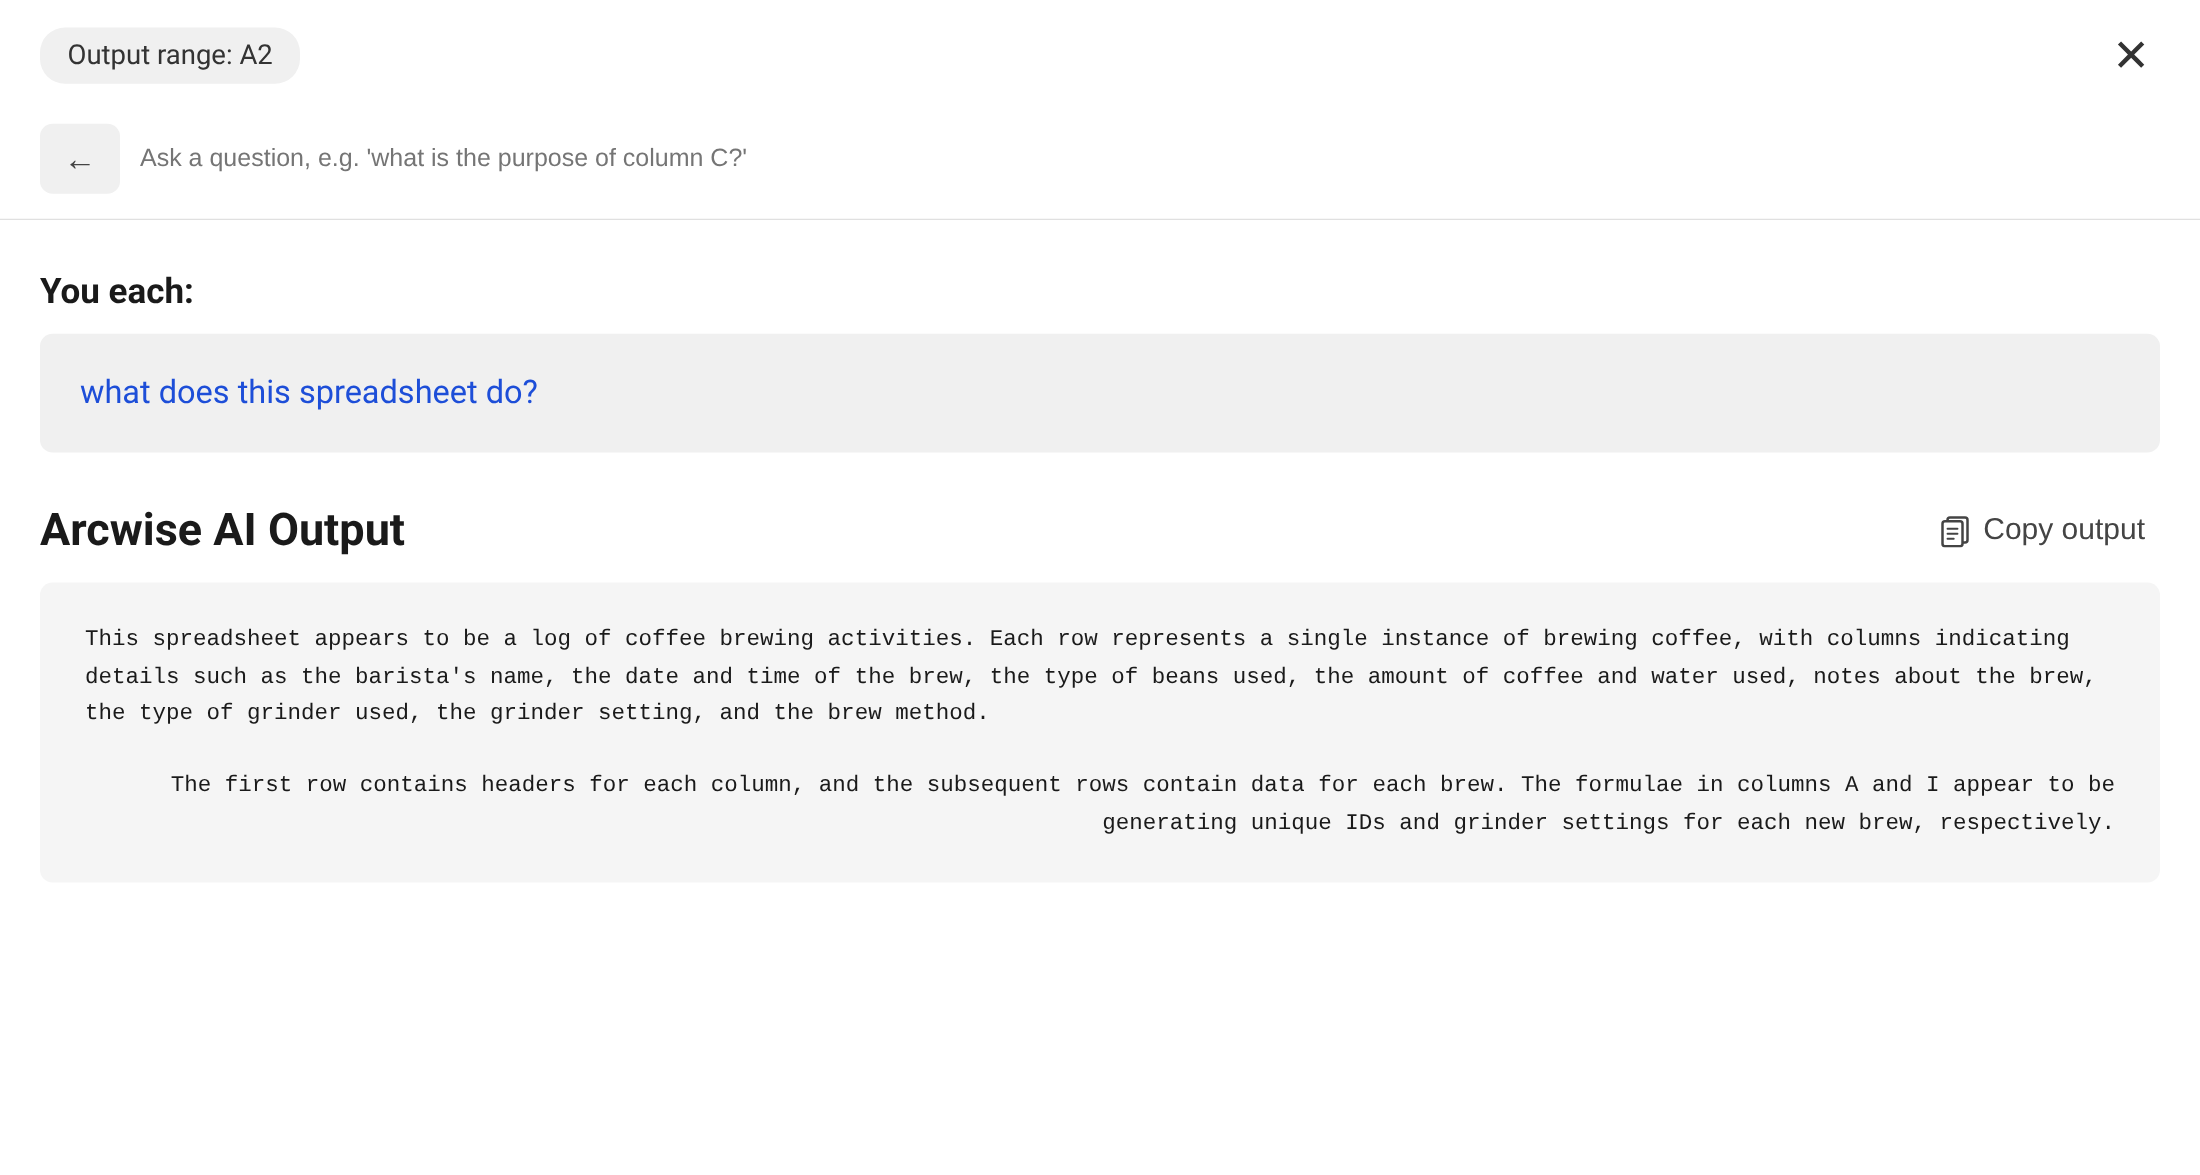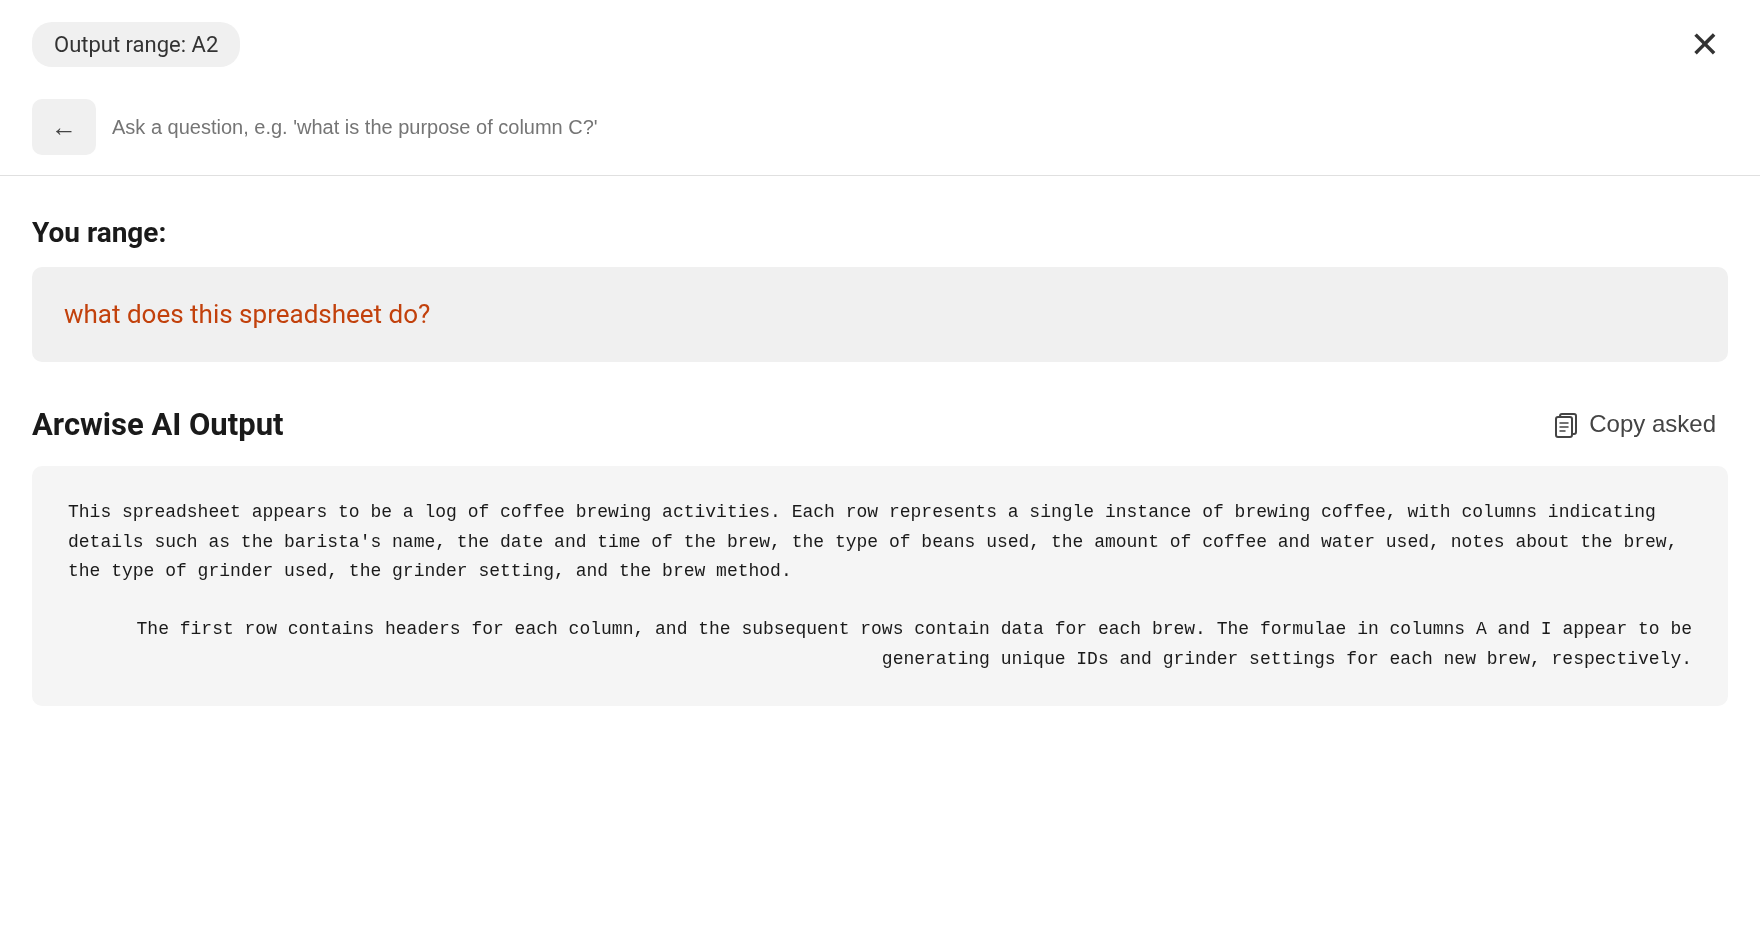--- a/index.html
+++ b/index.html
@@ -100,35 +100,35 @@
       font-weight: 700;
       color: #1a1a1a;
       margin-bottom: 18px;
     }
 
     .user-question-box {
       background: #f0f0f0;
       border-radius: 10px;
       padding: 28px 32px;
       font-size: 26px;
-      color: #c2410c;
+      color: #1d4ed8;
       margin-bottom: 40px;
       line-height: 1.5;
     }
 
     
     .ai-output-header {
       display: flex;
       align-items: center;
       justify-content: space-between;
       margin-bottom: 20px;
     }
 
     .ai-output-title {
-      font-size: 31px;
+      font-size: 36px;
       font-weight: 700;
       color: #1a1a1a;
     }
 
     .copy-output-button {
       display: flex;
       align-items: center;
       gap: 10px;
       background: none;
       border: none;
@@ -170,37 +170,37 @@
     <button class="close-button">✕</button>
   </div>
 
   <div class="search-bar">
     <button class="back-button">←</button>
     <input class="search-input" type="text" placeholder="Ask a question, e.g. 'what is the purpose of column C?'" style="">
   </div>
 
   <div class="content">
 
-    <div class="section-label">You range:</div>
+    <div class="section-label">You each:</div>
     <div class="user-question-box">what does this spreadsheet do?</div>
 
     <div class="ai-output-header">
       <div class="ai-output-title">Arcwise AI Output</div>
       <button class="copy-output-button">
         <span class="copy-icon">
 
           <svg width="26" height="28" viewBox="0 0 26 28" fill="none" xmlns="http://www.w3.org/2000/svg">
             <rect x="7" y="4" width="16" height="20" rx="2" stroke="#444" stroke-width="2" fill="none"></rect>
             <rect x="3" y="7" width="16" height="20" rx="2" stroke="#444" stroke-width="2" fill="white"></rect>
             <line x1="7" y1="13" x2="15" y2="13" stroke="#444" stroke-width="1.5" stroke-linecap="round"></line>
             <line x1="7" y1="17" x2="15" y2="17" stroke="#444" stroke-width="1.5" stroke-linecap="round"></line>
             <line x1="7" y1="21" x2="12" y2="21" stroke="#444" stroke-width="1.5" stroke-linecap="round"></line>
           </svg>
         </span>
-        <span>Copy asked</span>
+        <span>Copy output</span>
       </button>
     </div>
 
     <div class="ai-output-box">
       <p>This spreadsheet appears to be a log of coffee brewing activities. Each row represents a single instance of brewing coffee, with columns indicating details such as the barista's name, the date and time of the brew, the type of beans used, the amount of coffee and water used, notes about the brew, the type of grinder used, the grinder setting, and the brew method.</p>
       <p>The first row contains headers for each column, and the subsequent rows contain data for each brew. The formulae in columns A and I appear to be generating unique IDs and grinder settings for each new brew, respectively.</p>
     </div>
 
   </div>
 </div>

